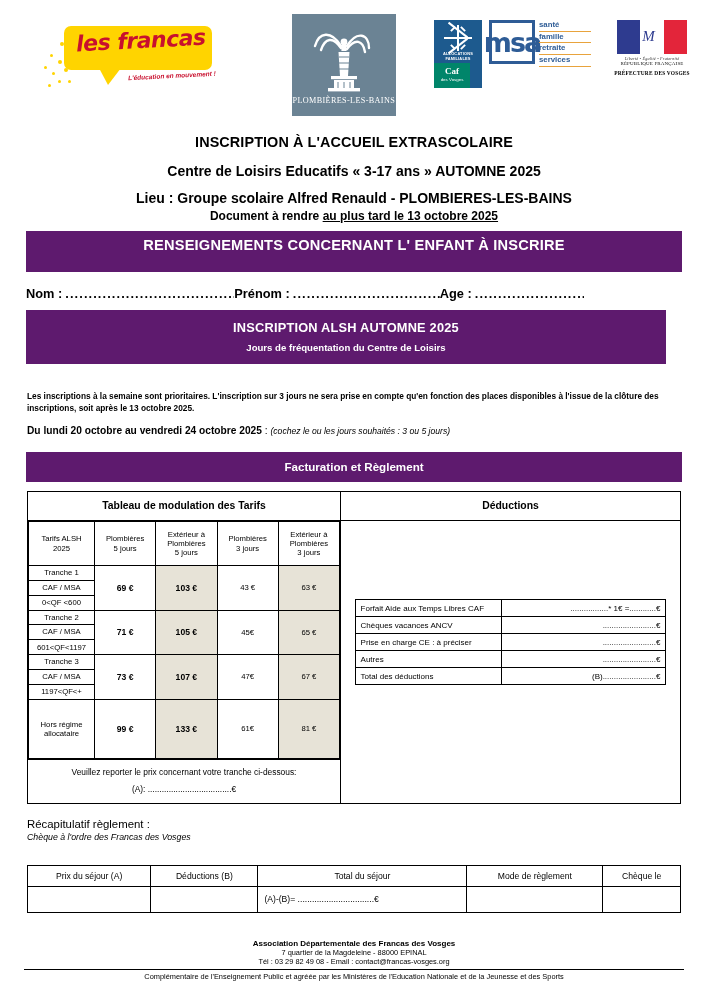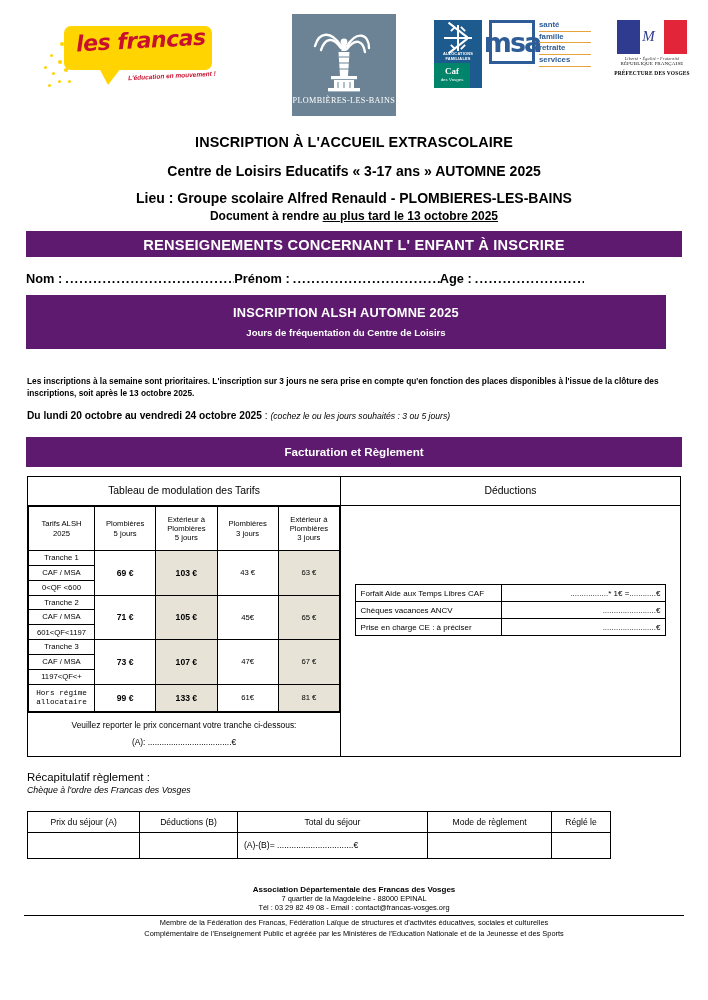--- a/index.html
+++ b/index.html
@@ -153,21 +153,21 @@
 
   
   .banner {
     background: #5E1A6E;
     color: #ffffff;
     text-align: center;
     font-weight: bold;
   }
   .banner-main {
     margin: 8px 26px 0 26px;
-    padding: 6px 0 4px;
+    padding: 6px 0 19px;
     font-size: 14.6px;
     letter-spacing: .2px;
   }
   .banner-alsh {
     margin: 9px 42px 0 26px;
     padding: 10px 0 11px;
   }
   .banner-alsh .b1 { font-size: 12.8px; letter-spacing: .2px; }
   .banner-alsh .b2 { font-size: 9.6px; margin-top: 7px; }
   .banner-fact {
@@ -227,40 +227,41 @@
     display: flex;
     border: 1.2px solid #000;
   }
   .fact-left { width: 313px; border-right: 1.2px solid #000; }
   .fact-right { flex: 1; }
   .sec-head {
     text-align: center;
     font-size: 10.4px;
     padding: 8px 0 9px;
     border-bottom: 1.2px solid #000;
+    font-weight: bold;
   }
   .tarif-tbl { width: 100%; }
   .tarif-tbl td, .tarif-tbl th {
     border: 1px solid #000;
     text-align: center;
     font-size: 7.7px;
     font-weight: normal;
     padding: 2px 1px;
     line-height: 1.18;
   }
   .tarif-tbl th { font-weight: normal; height: 44px; }
   .tarif-tbl td.val { font-weight: bold; font-size: 8.6px; }
   .shade { background: #E7E3D7; }
   .tr-lbl { width: 66px; padding: 0 !important; }
   .tr-lbl .a {
     border-bottom: 1px solid #000; padding: 2px 1px 2.5px;
     font-size: 7.7px; line-height: 1.2;
   }
   .tr-lbl .b { padding: 2.5px 1px; font-size: 7.7px; }
-  .tr-lbl.single { padding: 4px 2px !important; font-family: Liberation Mono, monospace; }
+  .tr-lbl.single { padding: 20px 2px !important; }
   .report {
     padding: 7px 6px 9px;
     font-size: 8.4px;
     text-align: center;
     border-top: 1px solid #000;
   }
   .report .r2 { margin-top: 7px; }
   .ded-spacer { height: 78px; }
   .ded-tbl {
     width: 92%;
@@ -279,22 +280,22 @@
   
   .recap-h {
     margin: 14px 27px 0 27px;
     font-size: 11.4px;
   }
   .recap-s {
     margin: 2px 27px 0 27px;
     font-size: 8.8px; font-style: italic;
   }
   .recap-tbl {
-    margin: 16px 27px 0 27px;
-    width: 584px;
+    margin: 23px 27px 0 27px;
+    width: 654px;
     border: 1.5px solid #000;
   }
   .recap-tbl td {
     border: 1px solid #000;
     text-align: center;
     font-size: 8.6px;
     padding: 5px 3px;
   }
   .recap-tbl tr.vals td { height: 26px; text-align: left; padding-left: 6px; }
 
@@ -539,51 +540,58 @@
           <td class="v">.................* 1€ =............€</td>
         </tr>
         <tr>
           <td>Chèques vacances ANCV</td>
           <td class="v">........................€</td>
         </tr>
         <tr>
           <td>Prise en charge CE : à préciser</td>
           <td class="v">........................€</td>
         </tr>
+        <tr>
+          <td>Autres</td>
+          <td class="v">........................€</td>
+        </tr>
+        <tr>
+          <td>Total des déductions</td>
+          <td class="v">(B)........................€</td>
+        </tr>
       </tbody>
         </table>
       <div class="ded-bottom"></div>
     </div>
 
   </div>
 
   <div class="recap-h">Récapitulatif règlement :</div>
   <div class="recap-s">Chèque à l'ordre des Francas des Vosges</div>
 
   <table class="recap-tbl">
     <tbody>
         <tr>
       <td>Prix du séjour  (A)</td>
       <td>Déductions (B)</td>
       <td>Total du séjour</td>
       <td>Mode de règlement</td>
-      <td>Réglé le</td>
+      <td>Chèque le</td>
     </tr>
     <tr class="vals">
       <td></td>
       <td></td>
       <td>(A)-(B)= ................................€</td>
       <td></td>
       <td></td>
     </tr>
   </tbody>
     </table>
 
   <div class="footer">
     <div class="f1">Association Départementale des Francas des Vosges</div>
     <div class="f2">7 quartier de la Magdeleine - 88000 EPINAL</div>
     <div class="f3">Tél : 03 29 82 49 08 - Email : contact@francas-vosges.org</div>
     <div class="frule"></div>
-    <div class="f4">Membre de la Fédération des Francas, Fédération Laïque de structures et d'activités éducatives, sociales et culturelles</div>
     <div class="f5">Complémentaire de l'Enseignement Public et agréée par les Ministères de l'Education Nationale et de la Jeunesse et des Sports</div>
   </div>
 
 </div>
 
 </body></html>

